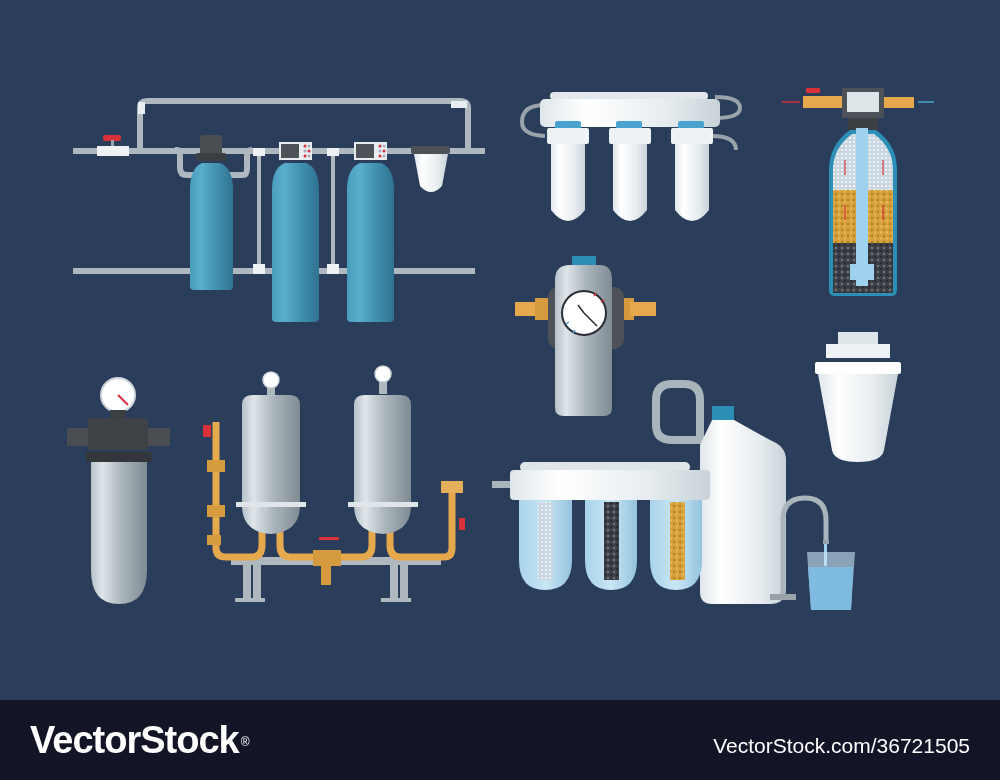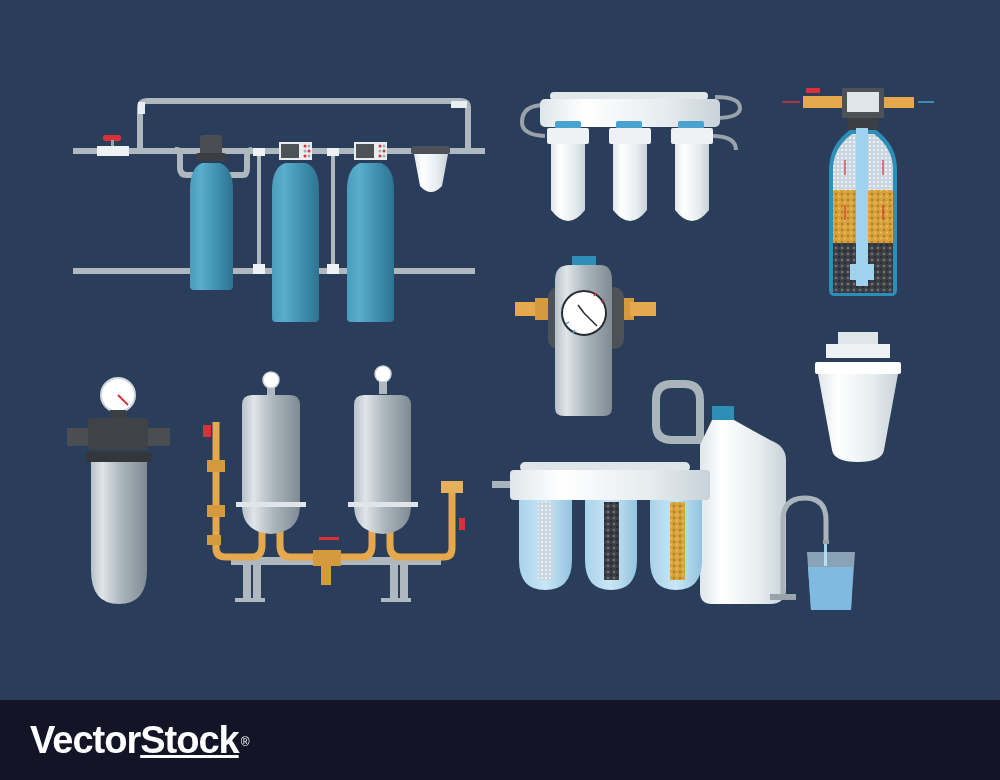--- a/index.html
+++ b/index.html
@@ -1,21 +1,21 @@
 <!DOCTYPE html>
 <html><head>
 <meta charset="utf-8">
 <style>
   html,body{margin:0;padding:0;}
   body{width:1000px;height:780px;overflow:hidden;background:#2a3d5a;font-family:"Liberation Sans",sans-serif;position:relative;}
   .canvas{position:absolute;left:0;top:0;width:1000px;height:700px;background:#2a3d5a;}
   .footer{position:absolute;left:0;top:700px;width:1000px;height:80px;background:#131527;}
   .brand{position:absolute;left:30px;top:20px;color:#fff;font-size:38px;letter-spacing:-1px;line-height:40px;}
   .brand .light{font-weight:700;}
-  .brand .bold{font-weight:700;text-decoration:underline;}
+  .brand .bold{font-weight:700;}
   .brand sup{font-size:12px;vertical-align:top;position:relative;top:2px;margin-left:2px;}
   .url{position:absolute;right:30px;top:34px;color:#fff;font-size:21px;line-height:24px;}
   svg{position:absolute;left:0;top:0;}
 </style>
 </head>
 <body>
 
 <div class="canvas">
 <svg width="1000" height="700" viewBox="0 0 1000 700">
   <defs>
@@ -232,13 +232,14 @@
     <path d="M807 552 H855 L851 610 H811 Z" fill="#c9e6f5" opacity="0.6"></path>
     <path d="M808 567 H853 L851 610 H811 Z" fill="#7fbbe0"></path>
   </g>
 </svg>
 </div>
 
 <div class="footer">
   <div class="brand">
     <span class="light">Vector</span><span class="bold">Stock</span><sup>®</sup>
   </div>
+  <div class="url">VectorStock.com/36721505</div>
 </div>
 
 </body></html>

